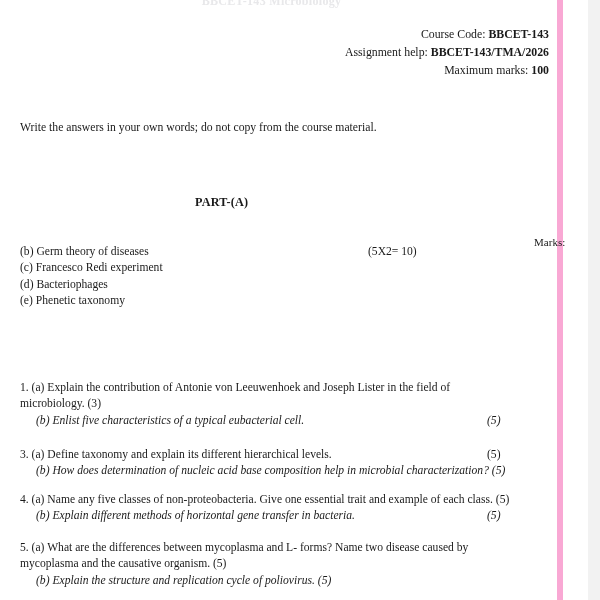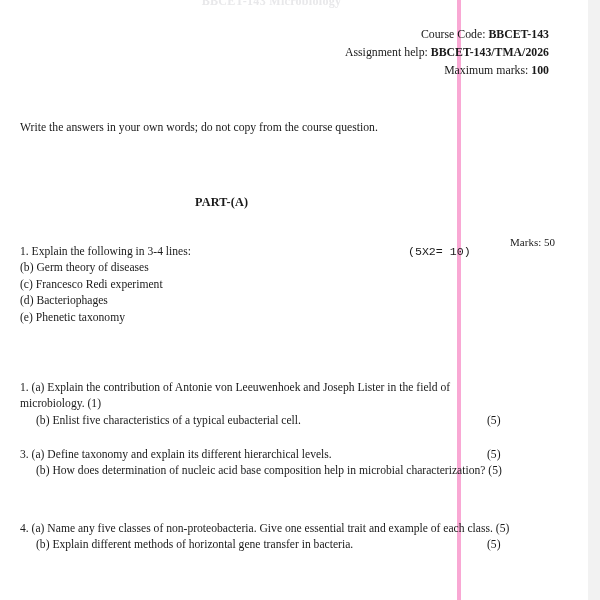--- a/index.html
+++ b/index.html
@@ -22,24 +22,24 @@
     top: 0;
     width: 588px;
     height: 600px;
     background: #ffffff;
     overflow: hidden;
   }
   #page-sheet {
     position: absolute;
     left: 0;
     top: 0;
-    width: 461px;
+    width: 563px;
     height: 600px;
     background: #ffffff;
-    border-right: 4px solid #f9a8d4;
+    border-right: 6px solid #f9a8d4;
     box-sizing: border-box;
   }
   #gutter {
     position: absolute;
     left: 565px;
     top: 0;
     width: 23px;
     height: 600px;
     background: #ffffff;
   }
@@ -100,59 +100,59 @@
   .note-sub {
     top: 120px;
   }
 
   .part-row {
     position: absolute;
     left: 0;
     top: 194px;
     width: 563px;
     height: 18px;
+    padding-left: 24px;
   }
   .part-title {
     position: absolute;
     left: 195px;
     top: 0;
     font-weight: bold;
     font-size: 12.2px;
     letter-spacing: .2px;
   }
   .part-marks {
     position: absolute;
     right: 8px;
     top: 0;
     font-size: 11px;
     margin-top: 41px;
   }
 
   .q-block { position: absolute; left: 20px; width: 536px; }
   .q-line { position: relative; white-space: nowrap; }
-  .indent { padding-left: 16px; }
+  .indent { padding-left: 16px; font-style: italic; }
   .marks-abs {
     position: absolute;
     left: 467px;
     top: 0;
   }
 
   
   #q1 { top: 244px; }
   #q2 { top: 380px; }
   #q3 { top: 447px; }
-  #q4 { top: 492px; margin-top: 29px; }
+  #q4 { top: 492px; }
   #q5 { top: 540px; }
 
   .q1-head { position: relative; }
   .q1-head .marks-q1 {
     position: absolute;
-    left: 388px;
-    top: 0;
-    font-family: Liberation Mono, monospace;
+    left: 348px;
+    top: 0;
   }
 </style>
 </head>
 <body>
 
 <div id="page-viewport">
 
   <div id="page-sheet">
     <div id="content">
 
@@ -166,41 +166,40 @@
         <div>
           <span>Assignment help:</span>
           <span class="val">BBCET-143/TMA/2026</span>
         </div>
         <div>
           <span>Maximum marks:</span>
           <span class="val">100</span>
         </div>
       </div>
 
-      <div class="note-line note-sub">Write the answers in your own words; do not copy from the course question.</div>
+      <div class="note-line note-sub">Write the answers in your own words; do not copy from the course material.</div>
 
       <div class="part-row">
         <span class="part-title">PART-(A)</span>
         <span class="part-marks">Marks: 50</span>
       </div>
 
       <div class="q-block" id="q1">
         <div class="q-line q1-head">
-          <span>1. Explain the following in 3-4 lines:</span>
           <span class="marks-q1">(5X2= 10)</span>
         </div>
         <div class="q-line">(b) Germ theory of diseases</div>
         <div class="q-line">(c) Francesco Redi experiment</div>
         <div class="q-line">(d) Bacteriophages</div>
         <div class="q-line">(e) Phenetic taxonomy</div>
       </div>
 
       <div class="q-block" id="q2">
         <div class="q-line">1. (a) Explain the contribution of Antonie von Leeuwenhoek and Joseph Lister in the field of</div>
-        <div class="q-line">microbiology. (1)</div>
+        <div class="q-line">microbiology. (3)</div>
         <div class="q-line indent">
           <span>(b) Enlist five characteristics of a typical eubacterial cell.</span>
           <span class="marks-abs">(5)</span>
         </div>
       </div>
 
       <div class="q-block" id="q3">
         <div class="q-line">
           <span>3.  (a) Define taxonomy and explain its different hierarchical levels.</span>
           <span class="marks-abs">(5)</span>
@@ -209,20 +208,25 @@
       </div>
 
       <div class="q-block" id="q4">
         <div class="q-line">4. (a) Name any five classes of non-proteobacteria. Give one essential trait and example of each class. (5)</div>
         <div class="q-line indent">
           <span>(b) Explain different methods of horizontal gene transfer in bacteria.</span>
           <span class="marks-abs">(5)</span>
         </div>
       </div>
 
+      <div class="q-block" id="q5">
+        <div class="q-line">5. (a) What are the differences between mycoplasma and L- forms? Name two disease caused by</div>
+        <div class="q-line">mycoplasma and the causative organism.     (5)</div>
+        <div class="q-line indent">(b) Explain the structure and replication cycle of poliovirus.    (5)</div>
+      </div>
 
     </div>
   </div>
 
   <div id="gutter"></div>
 </div>
 
 <div id="right-strip"></div>
 
 </body></html>

